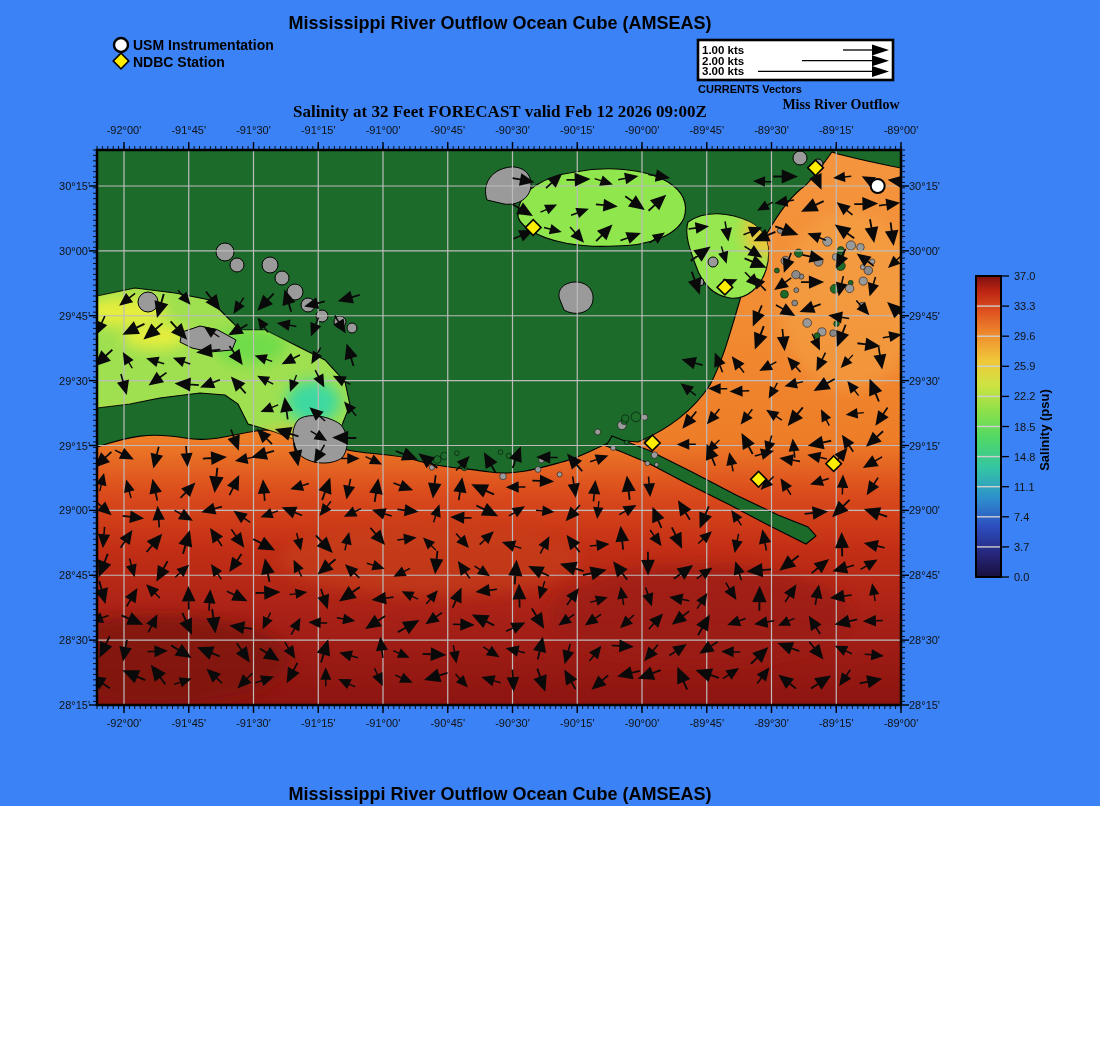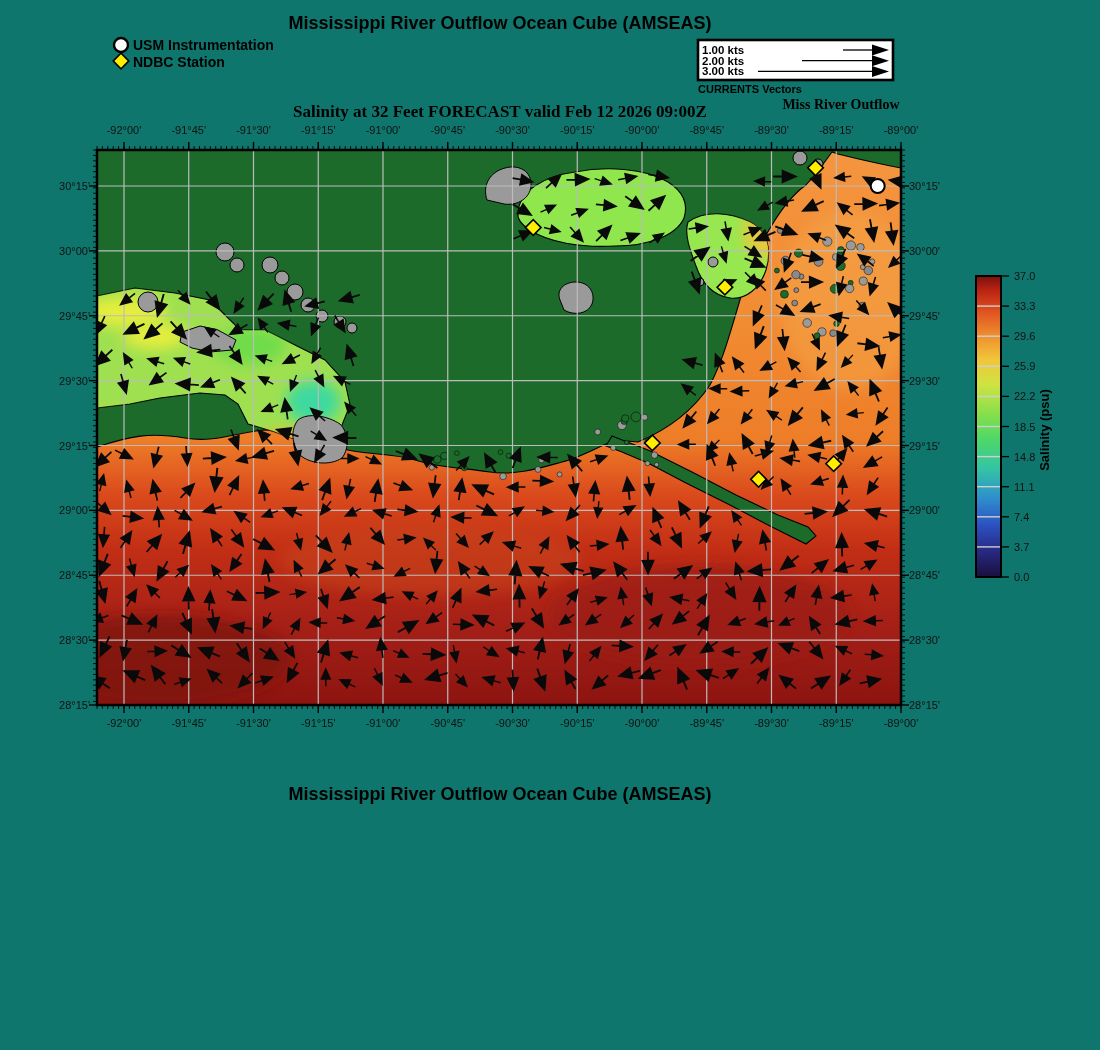--- a/index.html
+++ b/index.html
@@ -1,16 +1,16 @@
 <!DOCTYPE html>
 <html style="--land: #1d6b2b; --island: #9a9a9a; --grid: #bcbcbc; --lake: #8fe74d; --lake2: #97e850; --bay: #9fe050; --teal: #3cd9a0; --bright_yellow: #e6ee3e; --ndbc_yellow: #ffee00; --usm_white: #ffffff; --arrow: #0a0a0a;"><head>
 <meta charset="utf-8">
 <style>
   html,body{margin:0;padding:0;background:#fff;}
-  #stage{position:relative;width:1100px;height:1050px;background:#0f766e;overflow:hidden;
+  #stage{position:relative;width:1100px;height:806px;background:#3b82f6;overflow:hidden;
          font-family:"Liberation Sans",sans-serif;}
   svg text{user-select:none;}
   .t-main  {font:bold 18px "Liberation Sans",sans-serif;fill:#000;}
   .t-sub   {font:bold 17px "Liberation Serif",serif;fill:#000;}
   .t-ann   {font:bold 14px "Liberation Serif",serif;fill:#000;}
   .t-leg   {font:bold 14px "Liberation Sans",sans-serif;fill:#000;}
   .t-vec   {font:bold 11.5px "Liberation Sans",sans-serif;fill:#000;}
   .t-cap   {font:bold 11px "Liberation Sans",sans-serif;fill:#000;}
   .t-cbl   {font:bold 13px "Liberation Sans",sans-serif;fill:#000;}
   .lbl     {font:11px "Liberation Sans",sans-serif;fill:#111;}

